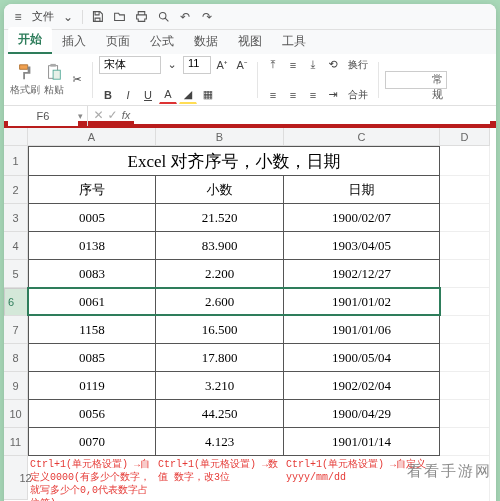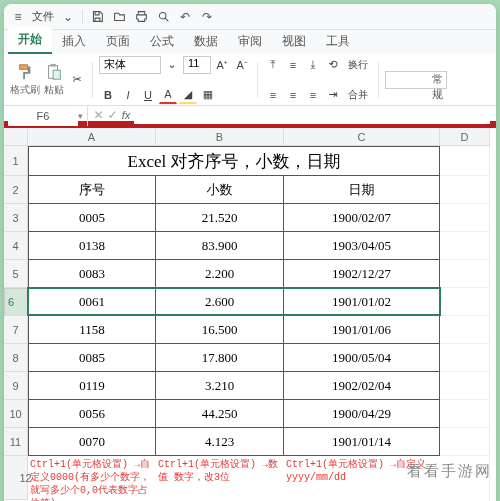--- a/index.html
+++ b/index.html
@@ -88,21 +88,20 @@
     <span class="ico">↶</span>
     <span class="ico">↷</span>
   </div>
 
   <div class="tabs">
     <div class="tab active">开始</div>
     <div class="tab">插入</div>
     <div class="tab">页面</div>
     <div class="tab">公式</div>
     <div class="tab">数据</div>
-    <div class="tab">审阅</div>
     <div class="tab">视图</div>
     <div class="tab">工具</div>
   </div>
 
   <div class="ribbon">
     <div class="rgroup">
       <div class="ic">
           <svg width="18" height="18" viewBox="0 0 20 20">
             <path fill="#f0a050" stroke="#b07030" d="M4 2h9v5H4z"></path>
             <path fill="#888" d="M13 4h3v8h-6v6h-2v-8h5z"></path>

